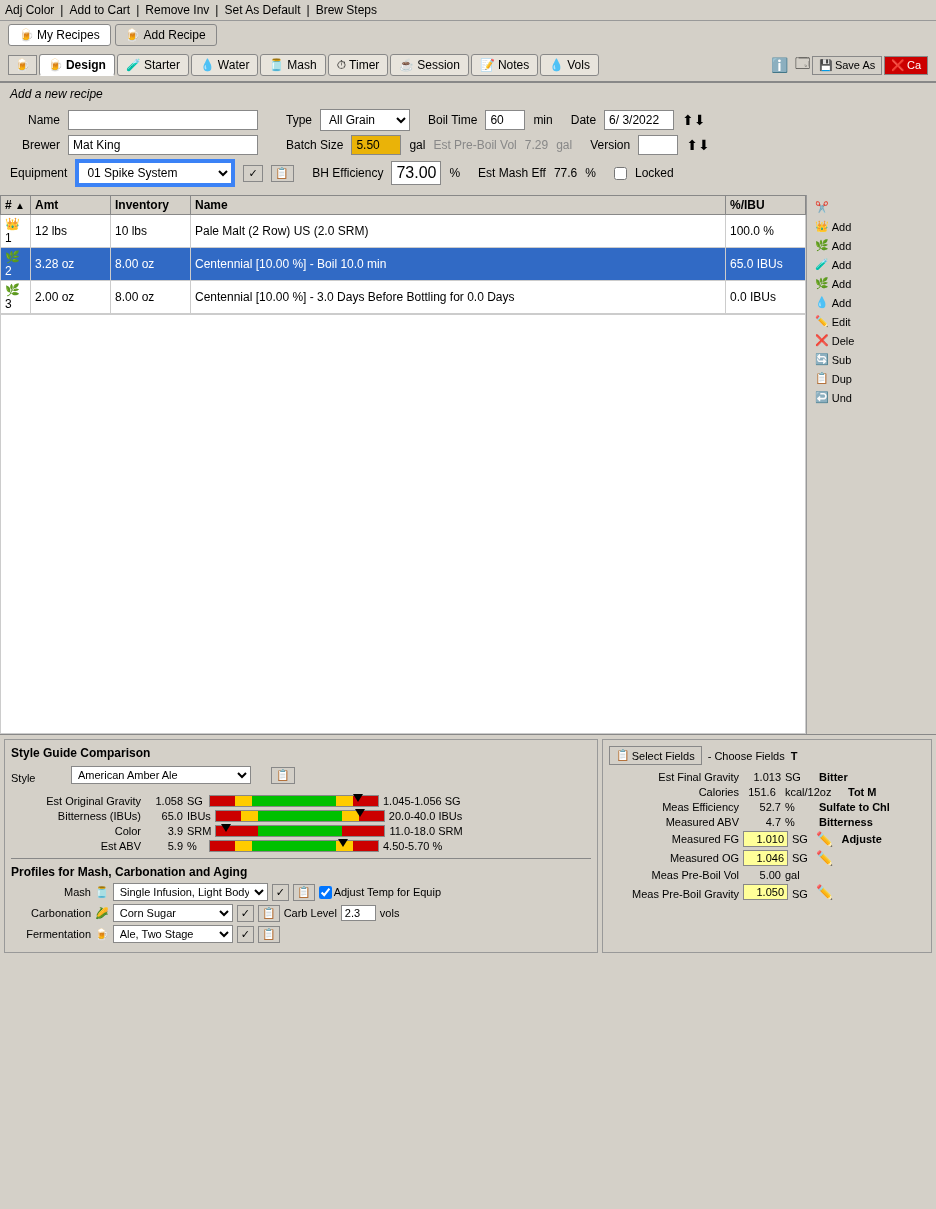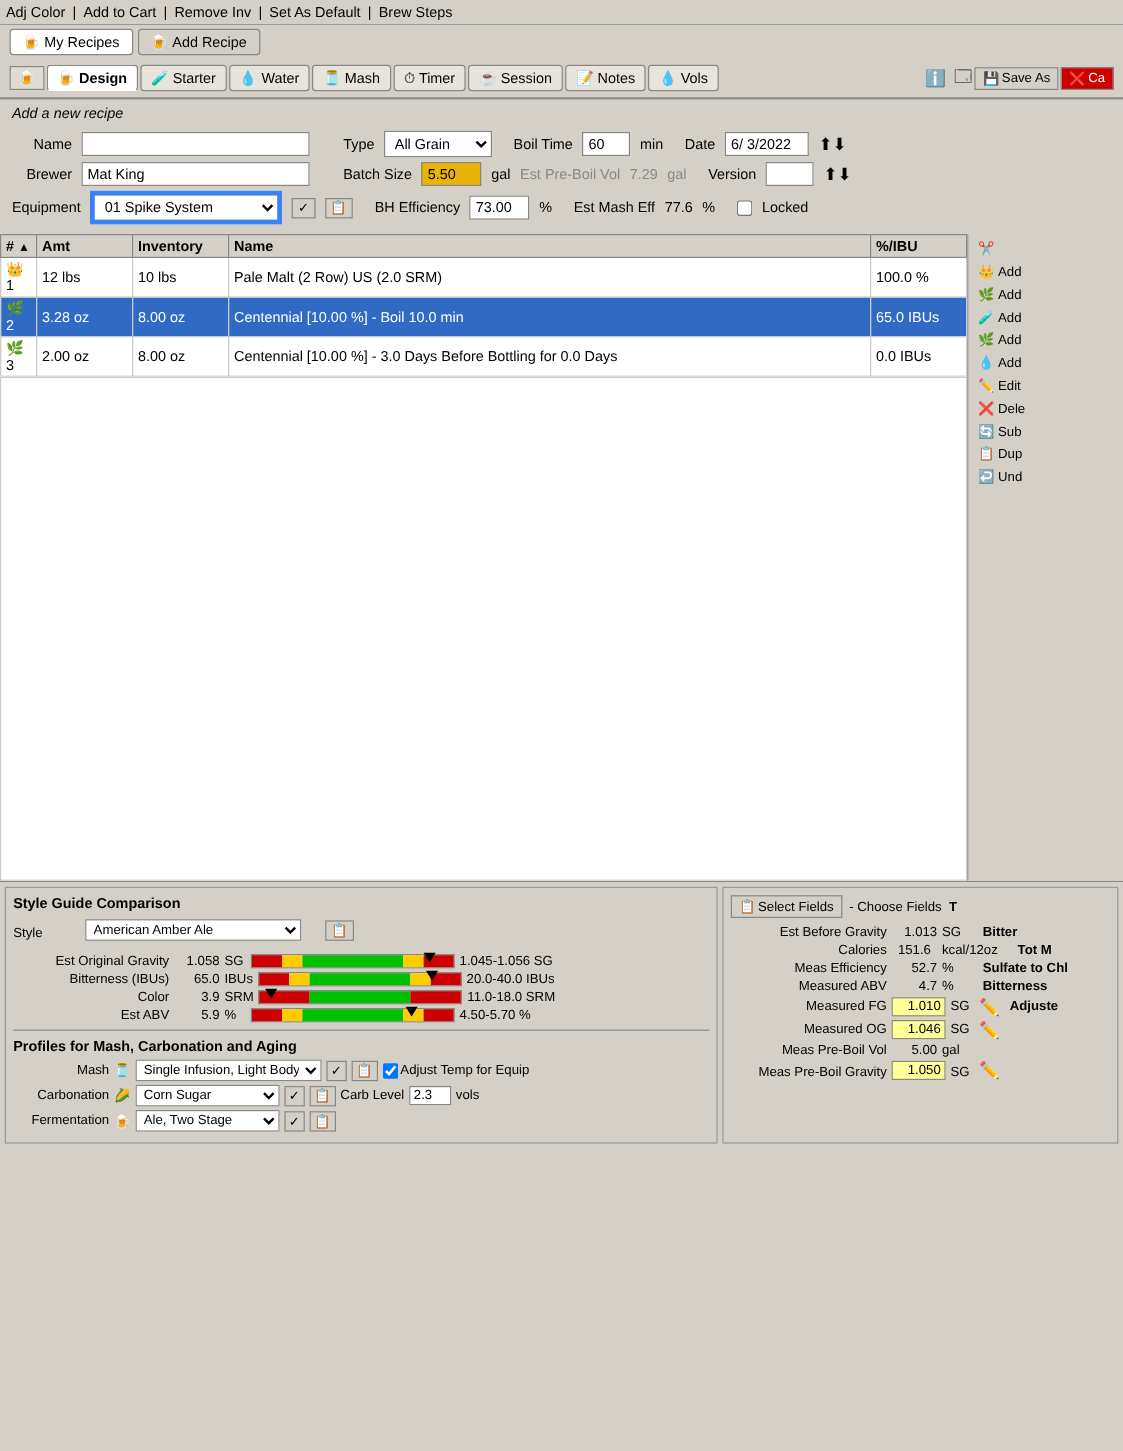--- a/index.html
+++ b/index.html
@@ -136,21 +136,21 @@
   </div>
 
   <div style="display:flex; align-items:center; gap:8px; margin-bottom:4px;">
     <span style="font-size:12px; min-width:50px; text-align:right;">Equipment</span>
     <select style="border:4px solid #3b82f6;background:#fff;padding:2px 4px;font-size:12px;width:160px;">
       <option>01 Spike System</option>
     </select>
     <button class="icon-btn">✓</button>
     <button class="icon-btn">📋</button>
     <span style="font-size:12px; margin-left:10px;">BH Efficiency</span>
-    <input type="text" style="border: 1px solid rgb(136, 136, 136); background: rgb(255, 255, 255); padding: 2px 4px; font-size: 12px; width: 50px;" value="73.00">
+    <input type="text" style="border: 1px solid rgb(136, 136, 136); background: rgb(255, 255, 255); padding: 2px 4px; font-size: 16px; width: 50px;" value="73.00">
     <span style="font-size:12px;">%</span>
     <span style="font-size:12px; margin-left:10px;">Est Mash Eff</span>
     <span style="font-size:12px;">77.6</span>
     <span style="font-size:12px;">%</span>
     <input type="checkbox" style="margin-left: 10px;">
     <span style="font-size:12px;">Locked</span>
   </div>
 </div>
 
 <div style="display:flex; background:#d4d0c8;">
@@ -371,21 +371,21 @@
     <div style="display:flex; align-items:center; gap:6px; margin-bottom:6px;">
       <button style="background:#d4d0c8;border:1px solid #888;padding:2px 6px;font-size:11px;cursor:pointer;display:flex;align-items:center;gap:2px;">
         <span>📋</span>
         <span>Select Fields</span>
       </button>
       <span style="font-size:11px;">- Choose Fields</span>
       <span style="font-size:11px; font-weight:bold;">T</span>
     </div>
 
     <div style="display:flex; align-items:center; gap:4px; margin-bottom:3px;">
-      <span style="font-size:11px; min-width:130px; text-align:right;">Est Before Gravity</span>
+      <span style="font-size:11px; min-width:130px; text-align:right;">Est Final Gravity</span>
       <span style="font-size:11px; min-width:38px; text-align:right;">1.013</span>
       <span style="font-size:11px; min-width:20px;">SG</span>
       <span style="font-size:11px; margin-left:10px; font-weight:bold;">Bitter</span>
     </div>
 
     <div style="display:flex; align-items:center; gap:4px; margin-bottom:3px;">
       <span style="font-size:11px; min-width:130px; text-align:right;">Calories</span>
       <span style="font-size:11px; min-width:38px; text-align:center;">151.6</span>
       <span style="font-size:11px; min-width:55px;">kcal/12oz</span>
       <span style="font-size:11px; margin-left:4px; font-weight:bold;">Tot M</span>

